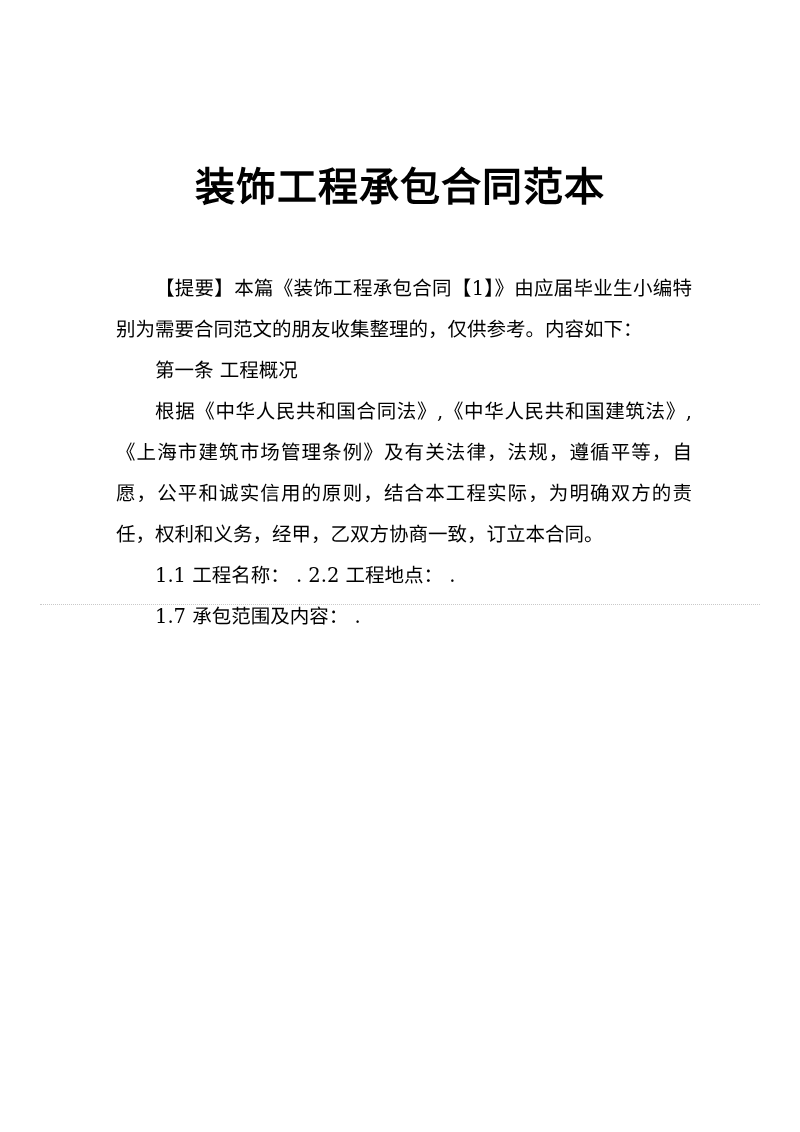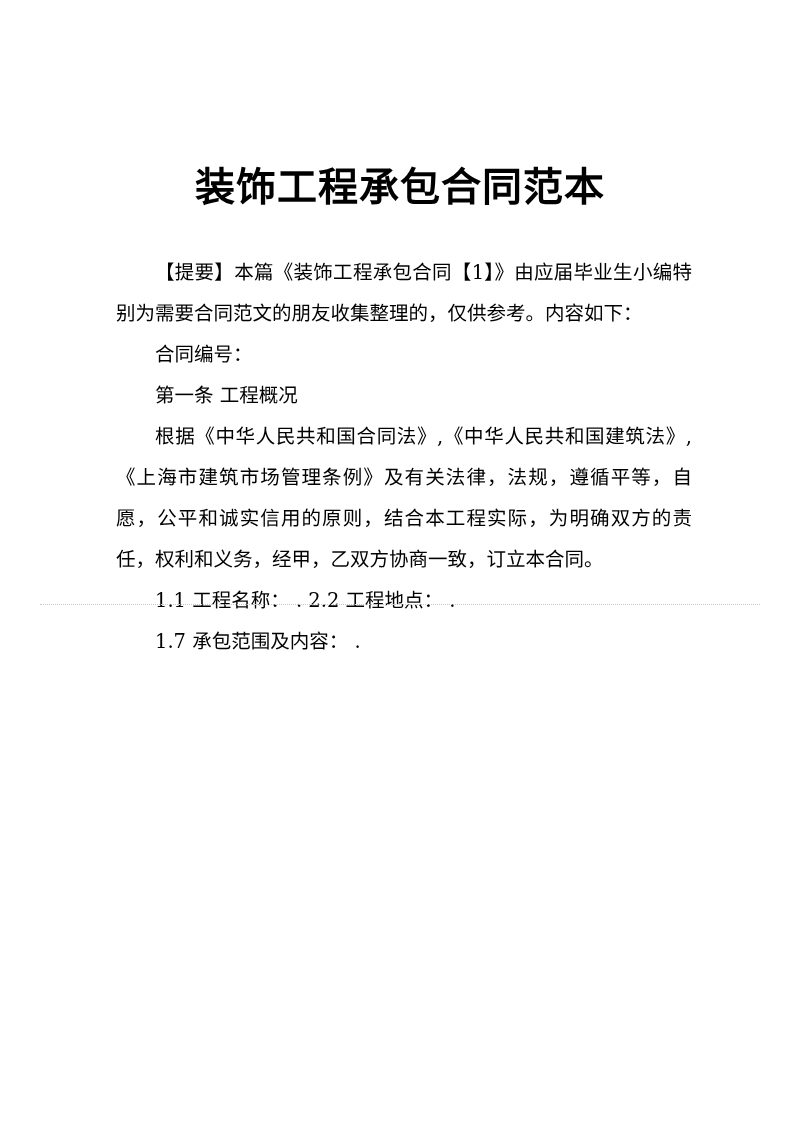--- a/index.html
+++ b/index.html
@@ -25,21 +25,21 @@
     text-align: center;
     font-family: "DejaVu Sans", "Liberation Sans", sans-serif;
     font-weight: bold;
     font-size: 40px;
     letter-spacing: 1px;
     line-height: 44px;
     color: #000000;
   }
   .body-block {
     position: absolute;
-    top: 252px;
+    top: 268px;
     left: 116px;
     width: 576px;
   }
   .para {
     font-family: "DejaVu Serif", "Liberation Serif", serif;
     font-size: 19.5px;
     line-height: 41px;
     text-align: justify;
     text-justify: inter-ideograph;
     color: #000000;
@@ -59,21 +59,20 @@
 </style>
 </head>
 <body>
 
 <div class="page">
 
   <h1 class="doc-title">装饰工程承包合同范本</h1>
 
   <div class="body-block">
     <p class="para">【提要】本篇《装饰工程承包合同【1】》由应届毕业生小编特别为需要合同范文的朋友收集整理的，仅供参考。内容如下：</p>
-    <p class="para">合同编号：</p>
     <p class="para">第一条  工程概况</p>
     <p class="para">根据《中华人民共和国合同法》,《中华人民共和国建筑法》,《上海市建筑市场管理条例》及有关法律，法规，遵循平等，自愿，公平和诚实信用的原则，结合本工程实际，为明确双方的责任，权利和义务，经甲，乙双方协商一致，订立本合同。</p>
     <p class="para">1.1  工程名称：  . 2.2  工程地点：  .</p>
     <p class="para">1.7  承包范围及内容：  .</p>
   </div>
 
   <div class="dotted-rule"></div>
 
 </div>
 

